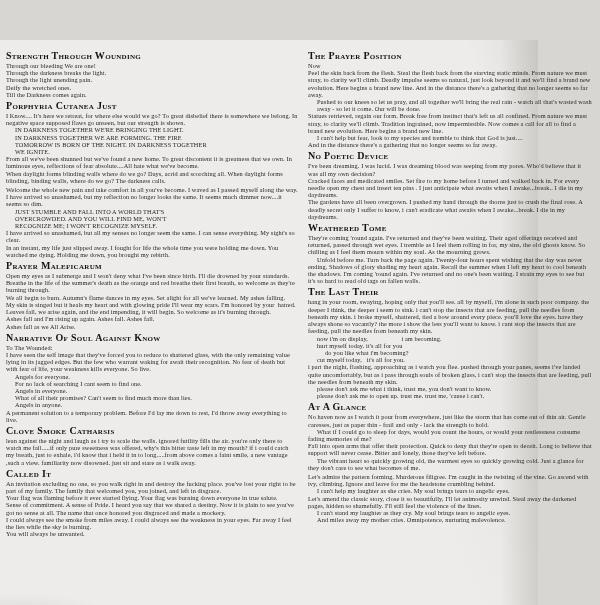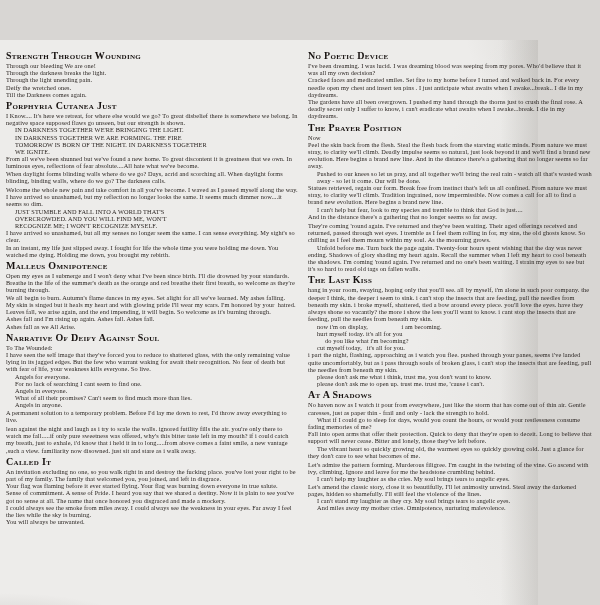--- a/index.html
+++ b/index.html
@@ -64,85 +64,87 @@
         </section>
         <section class="song">
           <p class="line s-n">Welcome the whole new pain and take comfort in all you've become. I waved as I passed myself along the way. I have arrived so unashamed, but my reflection no longer looks the same. It seems much dimmer now....it seems so dim.</p>
           <p class="line s-i">JUST STUMBLE AND FALL INTO A WORLD THAT'S</p>
           <p class="line s-i">OVERCROWDED. AND YOU WILL FIND ME, WON'T</p>
           <p class="line s-i">RECOGNIZE ME; I WON'T RECOGNIZE MYSELF.</p>
           <p class="line s-n">I have arrived so unashamed, but all my senses no longer seem the same. I can sense everything. My sight's so clear.</p>
           <p class="line s-n">In an instant, my life just slipped away. I fought for life the whole time you were holding me down. You watched me dying. Holding me down, you brought my rebirth.</p>
         </section>
         <section class="song">
-          <h2 class="song-title">Malleus Omnipotence</h2>
+          <h2 class="song-title">Prayer Maleficarum</h2>
           <p class="line s-n">Open my eyes as I submerge and I won't deny what I've been since birth. I'll die drowned by your standards.</p>
           <p class="line s-n">Breathe in the life of the summer's death as the orange and red breathe their first breath, so welcome as they're burning through.</p>
           <p class="line s-n">We all begin to burn. Autumn's flame dances in my eyes. Set alight for all we've learned. My ashes falling.</p>
           <p class="line s-n">My skin is singed but it heals my heart and with glowing pride I'll wear my scars. I'm honored by your  hatred.</p>
           <p class="line s-n">Leaves fall, we arise again, and the end impending, it will begin. So welcome as it's burning through.</p>
           <p class="line s-n">Ashes fall and I'm rising up again. Ashes fall. Ashes fall.</p>
           <p class="line s-n">Ashes fall as we All Arise.</p>
         </section>
         <section class="song">
-          <h2 class="song-title">Narrative  Of Deify Against Soul</h2>
+          <h2 class="song-title">Narrative  Of Soul Against Know</h2>
           <p class="line s-n">To The Wounded:</p>
           <p class="line s-n">I have seen the self image that they've forced you to reduce to shattered glass, with the only remaining value lying in its jagged edges. But the few who warrant waking for await their recognition. No fear of death but with fear of life, your weakness kills everyone. So live.</p>
           <p class="line s-i">Angels for everyone.</p>
           <p class="line s-i">For no lack of searching I cant seem to find one.</p>
           <p class="line s-i">Angels in everyone.</p>
           <p class="line s-i">What of all their promises? Can't seem to find much more than lies.</p>
           <p class="line s-i">Angels in anyone.</p>
           <p class="line s-n">A permanent solution to a temporary problem. Before I'd lay me down to rest, I'd throw away everything to live.</p>
         </section>
         <section class="song">
+          <h2 class="song-title">Clove Smoke Catharsis</h2>
           <p class="line s-n">lean against the night and laugh as i try to scale the walls. ignored futility fills the air. you're only there to watch me fall.....if only pure sweetness was offered, why's this bitter taste left in my mouth? if i could catch my breath, just to exhale, i'd know that i held it in to long.....from above comes a faint smile, a new vantage ,such a view. familiarity now disowned. just sit and stare as i walk away.</p>
         </section>
         <section class="song">
           <h2 class="song-title">Called It</h2>
           <p class="line s-n">An invitation excluding no one, so you walk right in and destroy the fucking place. you've lost your right to be part of my family. The family that welcomed you, you joined, and left in disgrace.</p>
           <p class="line s-n">Your flag was flaming before it ever started flying. Your flag was burning down everyone in true salute.</p>
           <p class="line s-n">Sense of commitment. A sense of Pride. I heard you say that we shared a destiny. Now it is plain to see you've got no sense at all. The name that once honored you disgraced and made a mockery.</p>
           <p class="line s-n">I could always see the smoke from miles away. I could always see the weakness in your eyes. Far away I feel the lies while the sky is burning.</p>
           <p class="line s-n">You will always be unwanted.</p>
         </section>
       </div>
     <div class="col col-right">
         <section class="song">
-          <h2 class="song-title">No Poetic Device</h2>
-          <p class="line s-n">I've been dreaming. I was lucid. I was dreaming blood was seeping from my pores. Who'd believe that it was all my own decision?</p>
-          <p class="line s-n">Cracked faces and medicated smiles. Set fire to my home before I turned and walked back in. For every needle open my chest and insert ten pins . I just anticipate what awaits when I awake...break.. I die in my daydreams.</p>
-          <p class="line s-n">The gardens have all been overgrown. I pushed my hand through the thorns just to crush the final rose. A deadly secret only I suffer to know, i can't eradicate what awaits when I awake...break. I die in my daydreams.</p>
-        </section>
-        <section class="song">
           <h2 class="song-title">The Prayer Position</h2>
           <p class="line s-n">Now</p>
           <p class="line s-n">Peel the skin back from the flesh. Steal the flesh back from the starving static minds. From nature we must stray, to clarity we'll climb. Deadly impulse seems so natural, just look beyond it and we'll find a brand new evolution. Here begins a brand new line. And in the distance there's a gathering that no longer seems so far away.</p>
           <p class="line s-i">Pushed to our knees so let us pray, and all together we'll bring the real rain - watch all that's wasted wash away - so let it come. Our will be done.</p>
           <p class="line s-n">Statues retrieved, regain our form. Break free from instinct that's left us all confined. From nature we must stray, to clarity we'll climb. Tradition ingrained, now impermissible. Now comes a call for all to find a brand new evolution. Here begins a brand new line.</p>
           <p class="line s-i">I can't help but fear, look to my species and tremble to think that God is just....</p>
           <p class="line s-n">And in the distance there's a gathering that no longer seems so far away.</p>
         </section>
         <section class="song">
+          <h2 class="song-title">No Poetic Device</h2>
+          <p class="line s-n">I've been dreaming. I was lucid. I was dreaming blood was seeping from my pores. Who'd believe that it was all my own decision?</p>
+          <p class="line s-n">Cracked faces and medicated smiles. Set fire to my home before I turned and walked back in. For every needle open my chest and insert ten pins . I just anticipate what awaits when I awake...break.. I die in my daydreams.</p>
+          <p class="line s-n">The gardens have all been overgrown. I pushed my hand through the thorns just to crush the final rose. A deadly secret only I suffer to know, i can't eradicate what awaits when I awake...break. I die in my daydreams.</p>
+        </section>
+        <section class="song">
+          <h2 class="song-title">Weathered Tome</h2>
           <p class="line s-n">They're coming 'round again. I've returned and they've been waiting. Their aged offerings received and returned, passed through wet eyes. I tremble as I feel them rolling in for, my sins, the old ghosts know. So chilling as I feel them mourn within my soul. As the mourning grows.</p>
           <p class="line s-f">Unfold before me. Turn back the page again. Twenty-four hours spent wishing that the day was never ending. Shadows of glory shading my heart again. Recall the summer when I left my heart to cool beneath the shadows. I'm coming 'round again. I've returned and no one's been waiting. I strain my eyes to see but it's so hard to read old tags on fallen walls.</p>
         </section>
         <section class="song">
-          <h2 class="song-title">The Last Kiss</h2>
+          <h2 class="song-title">The Last Their</h2>
           <p class="line s-n">hang in your room, swaying, hoping only that you'll see. all by myself, i'm alone in such poor company. the deeper I think, the deeper i seem to sink. i can't stop the insects that are feeding, pull the needles from beneath my skin. i broke myself, shattered, tied a bow around every piece. you'll love the eyes. have they always shone so vacantly? the more i show the less you'll want to know. i cant stop the insects that are feeding, pull the needles from beneath my skin.</p>
           <p class="line s-i">now i'm on display,                    i am becoming.</p>
           <p class="line s-i">hurt myself today. it's all for you</p>
           <p class="line s-i2">do you like what i'm becoming?</p>
           <p class="line s-i">cut myself today,   it's all for you.</p>
           <p class="line s-n">i part the night, flashing, approaching as i watch you flee. pushed through your panes, seems i've landed quite uncomfortably, but as i pass through souls of broken glass, i can't stop the insects that are feeding, pull the needles from beneath my skin.</p>
           <p class="line s-i">please don't ask me what i think, trust me, you don't want to know.</p>
           <p class="line s-i">please don't ask me to open up. trust me. trust me, 'cause i can't.</p>
         </section>
         <section class="song">
-          <h2 class="song-title">At A Shadows</h2>
+          <h2 class="song-title">At A Glance</h2>
           <p class="line s-n">No haven now as I watch it pour from everywhere, just like the storm that has come out of thin air. Gentle caresses, just as paper thin - frail and only - lack the strength to hold.</p>
           <p class="line s-f">What if I could go to sleep for days, would you count the hours, or would your restlessness consume fading memories of me?</p>
           <p class="line s-n">Fall into open arms that offer their protection. Quick to deny that they're open to deceit. Long to believe that support will never cease. Bitter and lonely, those they've left before.</p>
           <p class="line s-f">The vibrant heart so quickly growing old, the warmest eyes so quickly growing cold. Just a glance for they don't care to see what becomes of me.</p>
         </section>
         <section class="song">
           <p class="line s-n">Let's admire the pattern forming. Murderous filigree. I'm caught in the twisting of the vine. Go ascend with ivy, climbing. Ignore and leave for me the headstone crumbling behind.</p>
           <p class="line s-i">I can't help my laughter as she cries. My soul brings tears to angelic eyes.</p>
           <p class="line s-n">Let's amend the classic story, close it so beautifully, I'll let animosity unwind. Steal away the darkened pages, hidden so shamefully. I'll still feel the violence of the lines.</p>
           <p class="line s-i">I can't stand my laughter as they cry. My soul brings tears to angelic eyes.</p>

